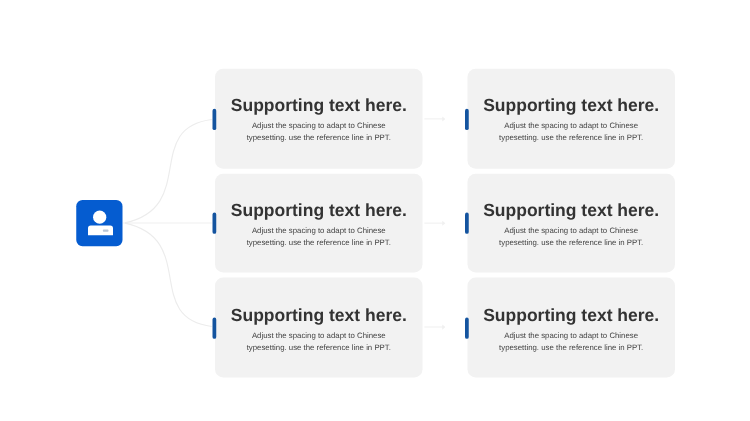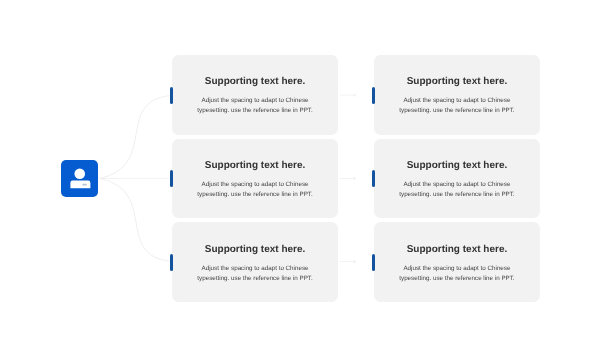--- a/index.html
+++ b/index.html
@@ -24,21 +24,21 @@
     width:165.3px; height:79.5px;
     background:#f2f2f2; border-radius:6.5px;
     box-sizing:border-box;
   }
   .bar {
     position:absolute; width:3px; height:17px;
     background:#14549F; border-radius:1.5px;
   }
   .card-title {
     position:absolute; left:0; right:0; top:21.4px;
-    text-align:center; font-size:10px; font-weight:bold;
+    text-align:center; font-size:14px; font-weight:bold;
     color:#333333;
   }
   .card-body {
     position:absolute; left:0; right:0; top:41.3px;
     text-align:center; font-size:6.25px; color:#434343;
     line-height:10px;
   }
   
   .c1 { left:172.4px; } .c2 { left:374.3px; }
   .b1 { left:170px; }   .b2 { left:372px; }

